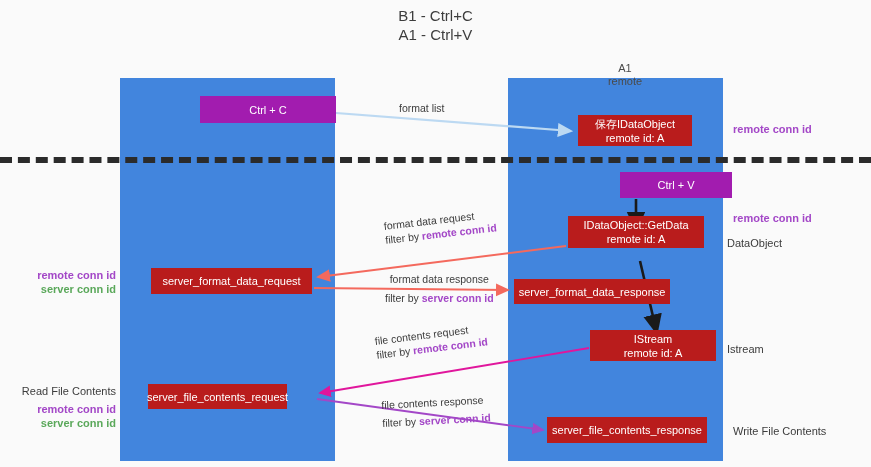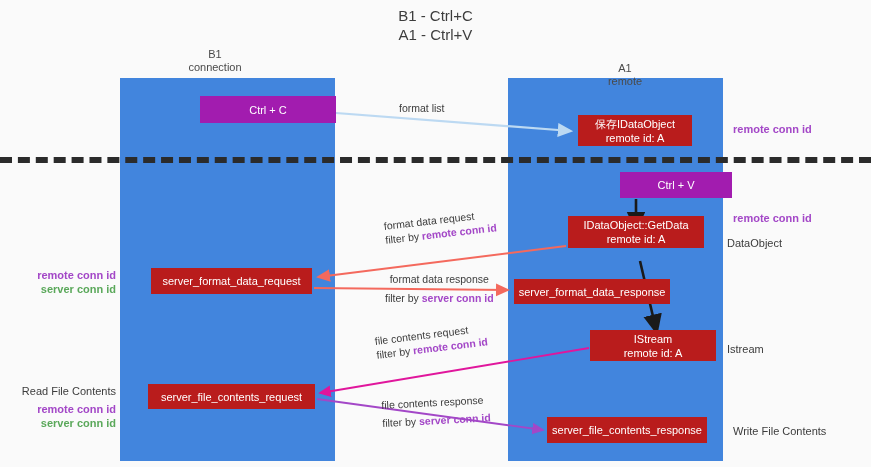--- a/index.html
+++ b/index.html
@@ -52,21 +52,21 @@
   .node.orange{background:#b91c1c;}
   .node .sub{font-size:11px;line-height:14px;}
 
   #n-ctrlc{left:160px;top:96px;width:136px;height:27px;}
   #n-save{left:578px;top:115px;width:114px;height:31px;}
   #n-ctrlv{left:580px;top:172px;width:112px;height:26px;}
   #n-getdata{left:568px;top:216px;width:136px;height:32px;}
   #n-req-fmt{left:151px;top:268px;width:161px;height:26px;}
   #n-resp-fmt{left:514px;top:279px;width:156px;height:25px;}
   #n-istream{left:590px;top:330px;width:126px;height:31px;}
-  #n-req-file{left:148px;top:384px;width:167px;height:25px;}
+  #n-req-file{left:148px;top:384px;width:139px;height:25px;}
   #n-resp-file{left:547px;top:417px;width:160px;height:26px;}
 
   
   .side{font-size:11px;line-height:14px;}
   .purple{color:#a347c7;font-weight:bold;}
   .green-t{color:#5aa85a;font-weight:bold;}
   .plain{color:#3c3c3c;}
 
   #s-remote1{left:733px;top:122px;}
   #s-remote2{left:733px;top:211px;}
@@ -100,24 +100,20 @@
 <div id="stage">
 
   <div class="abs" id="title">
     <div>B1 - Ctrl+C</div>
     <div>A1 - Ctrl+V</div>
   </div>
 
   <div class="abs lane" id="lane-b1"></div>
   <div class="abs lane" id="lane-a1"></div>
 
-  <div class="abs col-head" id="head-b1">
-    <div>B1</div>
-    <div>connection</div>
-  </div>
   <div class="abs col-head" id="head-a1">
     <div>A1</div>
     <div>remote</div>
   </div>
 
   <svg id="edges" viewBox="0 0 871 467" xmlns="http://www.w3.org/2000/svg">
     <defs>
       <marker id="ah-blue" markerWidth="7" markerHeight="7" refX="6" refY="3.2" orient="auto">
         <path d="M0,0 L7,3.2 L0,6.4 z" fill="#bcd9f2"></path>
       </marker>

